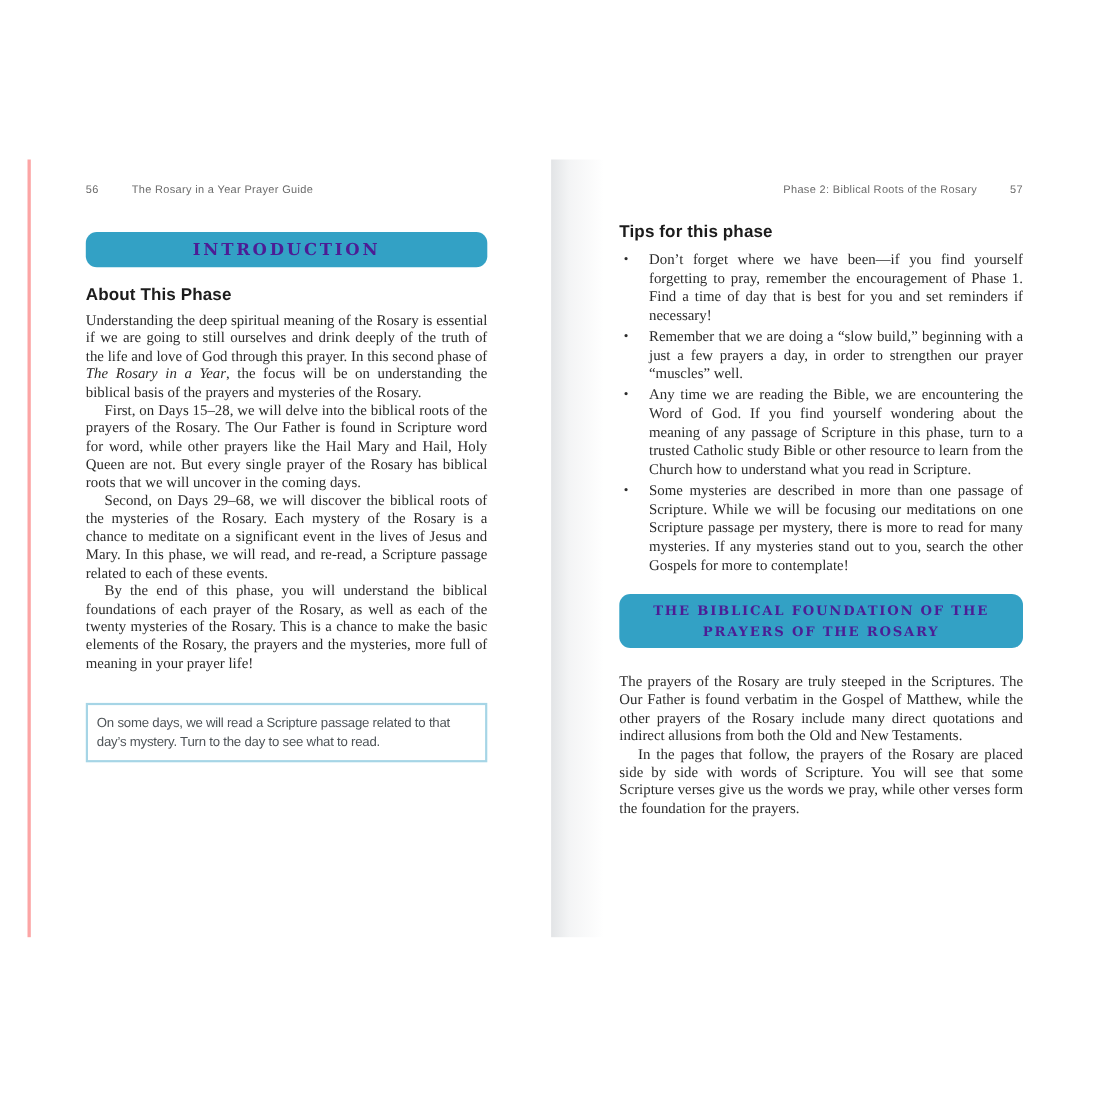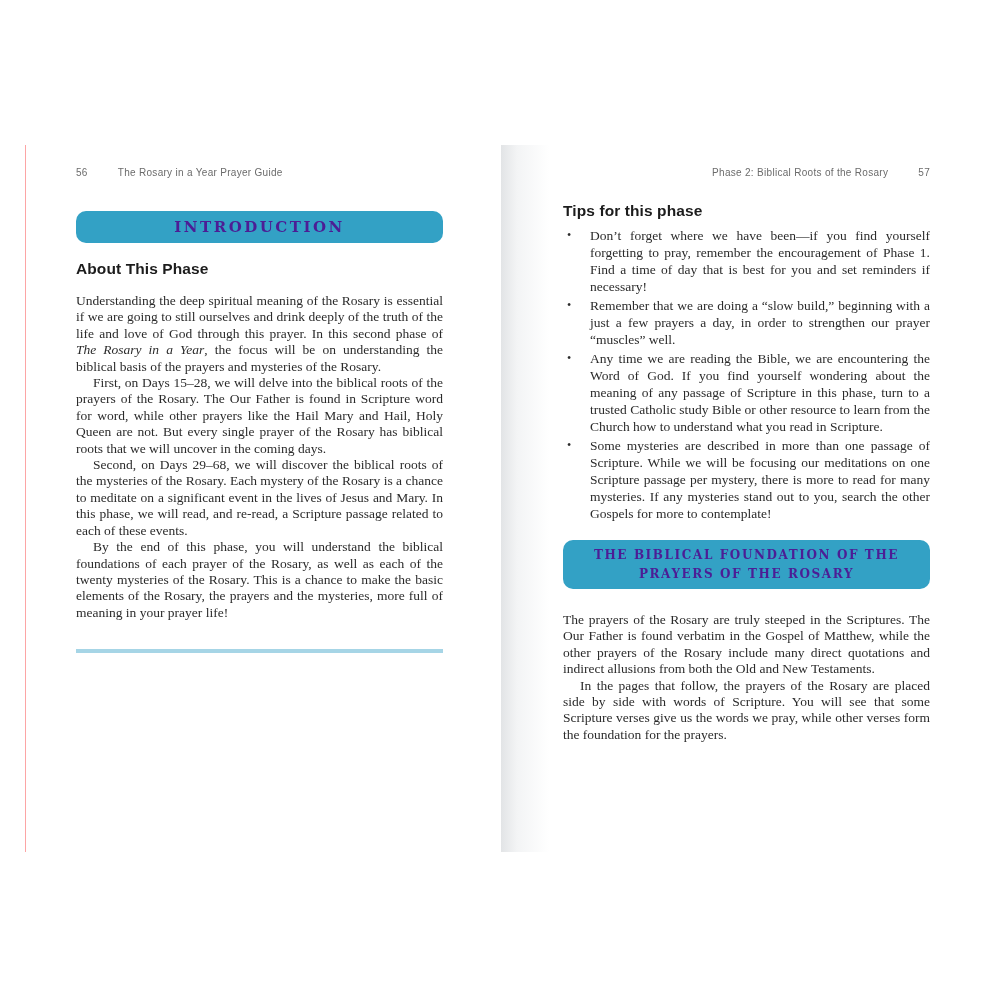--- a/index.html
+++ b/index.html
@@ -14,21 +14,21 @@
     --box-border: #a6d5e6;
     --body-ink: #2b2b2b;
     --head-ink: #1c1c1c;
     --muted: #6b6b6b;
   }
   .spread { position: absolute; top: 0; left: 0; width: 1000px; height: 1000px; }
   .page {
     position: absolute; top: 145px; height: 707px;
     background: #ffffff; box-sizing: border-box;
   }
-  .page-left { left: 25px; width: 476px; border-left: 1px solid #fca5a5; }
+  .page-left { left: 25px; width: 476px; border-left: 3px solid #fca5a5; }
   .page-right {
     left: 501px; width: 474px;
     background: linear-gradient(90deg, #e2e4e6 0px, #f3f4f5 16px, #ffffff 48px);
   }
   .content { box-sizing: border-box; height: 100%; }
   .content-left  { padding: 22px 58px 0 50px; }
   .content-right { padding: 22px 45px 0 62px; }
 
   .running-header {
     display: flex; align-items: baseline;
@@ -58,21 +58,21 @@
     font-size: 12px; letter-spacing: 1.6px; line-height: 18.5px;
   }
 
   .section-heading {
     margin: 17px 0 0 0;
     font-size: 15.5px; font-weight: bold; color: var(--head-ink);
     letter-spacing: 0.1px;
   }
   .section-heading.tips { margin-top: 24px; }
 
-  .paras { margin-top: 15px; }
+  .paras { margin-top: 5px; }
   .body-para {
     margin: 0;
     font-family: "Liberation Serif", serif;
     font-size: 13.5px; line-height: 16.4px;
     color: var(--body-ink);
     text-align: justify;
   }
   .body-para.indent { text-indent: 17px; }
 
   .tips-list { margin-top: 7px; }
@@ -131,20 +131,21 @@
 
       <div class="paras">
           <p class="body-para"><span>Understanding the deep spiritual meaning of the Rosary is essential if we are going to still ourselves and drink deeply of the truth of the life and love of God through this prayer. In this second phase of </span><i>The Rosary in a Year</i><span>, the focus will be on understanding the biblical basis of the prayers and mysteries of the Rosary.</span></p>
           <p class="body-para indent"><span>First, on Days 15–28, we will delve into the biblical roots of the prayers of the Rosary. The Our Father is found in Scripture word for word, while other prayers like the Hail Mary and Hail, Holy Queen are not. But every single prayer of the Rosary has biblical roots that we will uncover in the coming days.</span></p>
           <p class="body-para indent"><span>Second, on Days 29–68, we will discover the biblical roots of the mysteries of the Rosary. Each mystery of the Rosary is a chance to meditate on a significant event in the lives of Jesus and Mary. In this phase, we will read, and re-read, a Scripture passage related to each of these events.</span></p>
           <p class="body-para indent"><span>By the end of this phase, you will understand the biblical foundations of each prayer of the Rosary, as well as each of the twenty mysteries of the Rosary. This is a chance to make the basic elements of the Rosary, the prayers and the mysteries, more full of meaning in your prayer life!</span></p>
         </div>
 
       <div class="callouts">
           <div class="callout">
+            <div class="callout-text">On some days, we will read a Scripture passage related to that day’s mystery. Turn to the day to see what to read.</div>
           </div>
         </div>
 
     </div>
   </div>
 
   <div class="page page-right">
     <div class="content content-right">
 
       <div class="running-header right">

